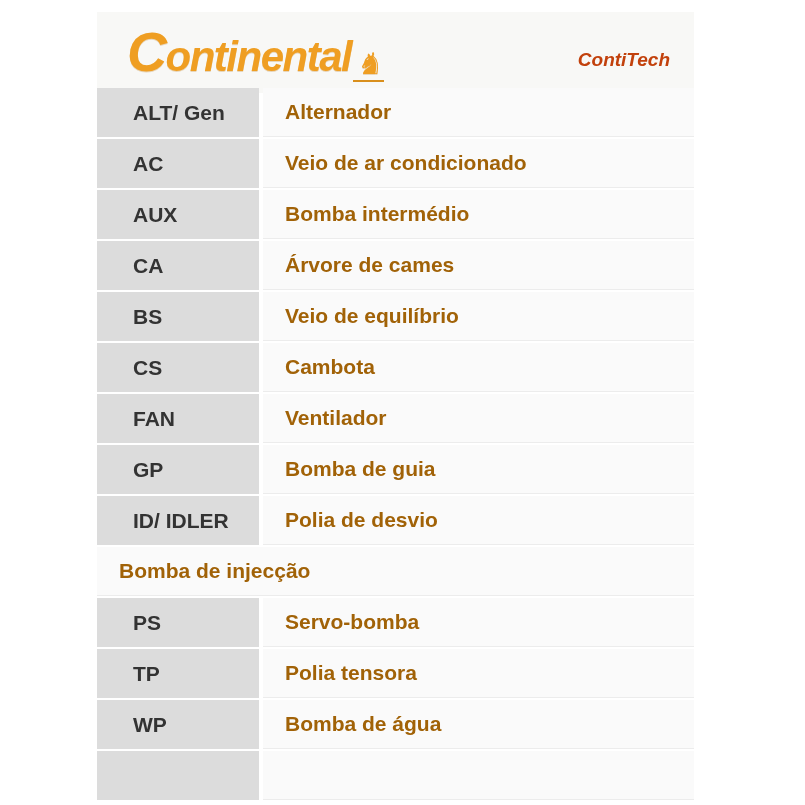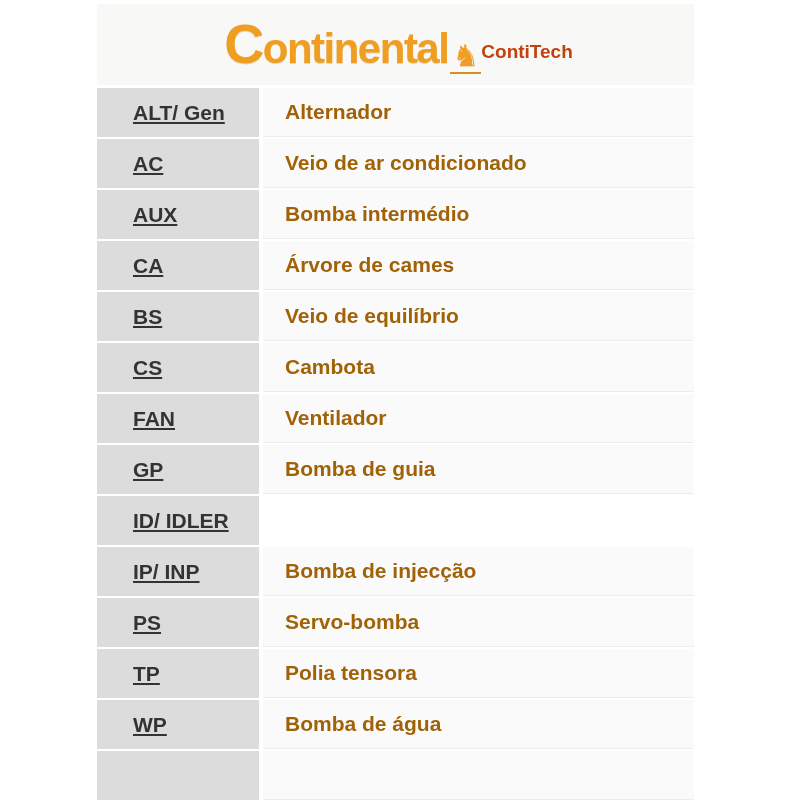--- a/index.html
+++ b/index.html
@@ -6,27 +6,28 @@
   html,body { background:#ffffff; }
   .page {
     position:relative;
     width:805px; height:805px;
     background:#ffffff;
     overflow:hidden;
     font-family:"Liberation Sans", sans-serif;
   }
   .header {
     position:absolute;
-    left:97px; top:4px;
+    left:97px; top:12px;
     width:597px; height:81px;
     background:#f8f8f6;
     display:flex;
     align-items:center;
-    justify-content:center;
+    justify-content:space-between;
     padding:0 24px 0 30px;
+    font-style:italic;
   }
   .logo-wrap {
     display:flex;
     align-items:flex-end;
   }
   .logo-text {
     color:#ef9e22;
     font-weight:bold;
     font-size:42px;
     letter-spacing:-1.5px;
@@ -67,21 +68,20 @@
     width:162px;
     background:#dcdcdc;
     margin-right:4px;
     display:flex;
     align-items:center;
     padding-left:36px;
     font-weight:bold;
     font-size:21px;
     color:#333333;
     white-space:nowrap;
-    text-decoration:underline;
   }
   .desc-cell {
     flex:1;
     background:#fafafa;
     border-bottom:1px solid #ececec;
     display:flex;
     align-items:center;
     padding-left:22px;
     font-weight:bold;
     font-size:21px;
@@ -131,23 +131,23 @@
     <div class="row">
       <div class="abbr-cell">FAN</div>
       <div class="desc-cell">Ventilador</div>
     </div>
     <div class="row">
       <div class="abbr-cell">GP</div>
       <div class="desc-cell">Bomba de guia</div>
     </div>
     <div class="row">
       <div class="abbr-cell">ID/ IDLER</div>
+      <div class="desc-cell">Polia de desvio</div>
     </div>
     <div class="row">
-      <div class="abbr-cell">IP/ INP</div>
       <div class="desc-cell">Bomba de injecção</div>
     </div>
     <div class="row">
       <div class="abbr-cell">PS</div>
       <div class="desc-cell">Servo-bomba</div>
     </div>
     <div class="row">
       <div class="abbr-cell">TP</div>
       <div class="desc-cell">Polia tensora</div>
     </div>

